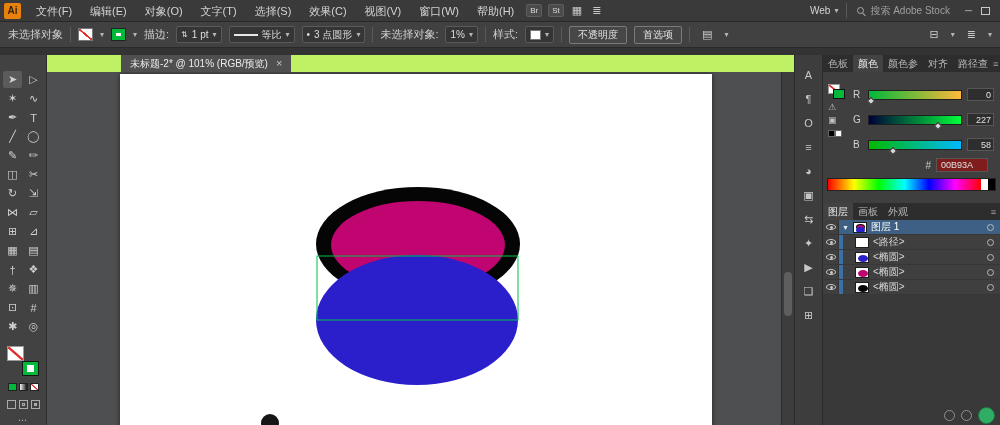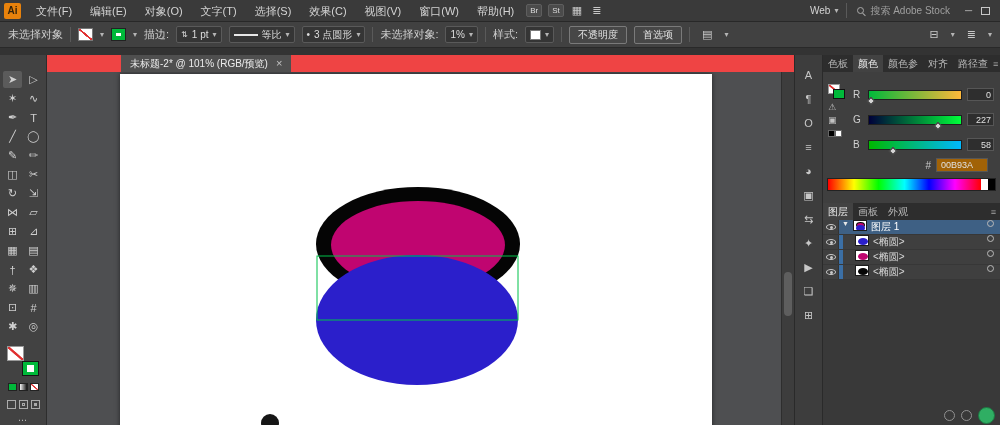--- a/index.html
+++ b/index.html
@@ -45,21 +45,21 @@
 .mini-color{background:#00B93A}
 .mini-grad{background:linear-gradient(90deg,#f5f5f5,#111)}
 .mini-none{background:linear-gradient(to top right,#fff 40%,#e03131 46%,#e03131 54%,#fff 60%)}
 .tb-modes{display:flex;gap:3px;margin-top:9px}
 .mode{width:9px;height:9px;border:1px solid #ababab;position:relative}
 .mode.m2::after{content:"";position:absolute;inset:2px;border:1px solid #ababab}
 .mode.m3::after{content:"";position:absolute;left:2px;top:2px;width:3px;height:3px;background:#ababab}
 .tb-dots{margin-top:6px;color:#bbb;font-size:9px;letter-spacing:1px}
 
 .doc{flex:1;display:flex;flex-direction:column;min-width:0}
-.tabbar{height:17px;background:#ef4444;display:flex;flex:none}
+.tabbar{height:17px;background:#bef264;display:flex;flex:none}
 .doc-tab{margin-left:74px;background:#4f4f4f;color:#ececec;font-size:10px;display:flex;align-items:center;gap:8px;padding:0 9px;white-space:nowrap}
 .tab-close{color:#c2c2c2;font-size:11px;line-height:1}
 .canvas{flex:1;position:relative;background:#4e4f51;overflow:hidden;min-height:0}
 .artboard{position:absolute;left:73px;top:2px;width:592px;height:400px;background:#fff;box-shadow:0 0 5px rgba(0,0,0,.55)}
 .vscroll{position:absolute;right:0;top:0;bottom:0;width:13px;background:#3d3d3d;border-left:1px solid #2e2e2e;font-size:7px;color:#8a8a8a;text-align:center}
 .vthumb{position:absolute;left:2px;right:2px;top:200px;height:44px;background:#5e5e5e;border-radius:5px}
 
 .pstrip{width:28px;background:#3d3d3d;border-left:1px solid #2a2a2a;display:flex;flex-direction:column;align-items:center;padding-top:8px;flex:none}
 .strip-icon{height:24px;width:100%;display:flex;align-items:center;justify-content:center;font-size:11px;color:#c7c7c7}
 
@@ -82,32 +82,32 @@
 .ch-row{display:flex;align-items:center;height:25px;gap:5px}
 .ch-label{width:10px;font-size:10px;color:#d0d0d0}
 .ch-track{flex:1;height:10px;border:1px solid #1f1f1f;position:relative}
 .track-r{background:linear-gradient(90deg,rgb(0,185,58),rgb(255,185,58))}
 .track-g{background:linear-gradient(90deg,rgb(0,0,58),rgb(0,255,58))}
 .track-b{background:linear-gradient(90deg,rgb(0,185,0),rgb(0,185,255))}
 .ch-handle{position:absolute;top:7px;width:6px;height:6px;background:#d6d6d6;border:1px solid #222;transform:rotate(45deg)}
 .ch-value{width:27px;height:13px;background:#2e2e2e;border:1px solid #565656;font-size:9px;color:#e0e0e0;text-align:right;padding-right:2px;line-height:12px;flex:none}
 .hex-row{display:flex;align-items:center;justify-content:flex-end;gap:5px;margin-top:1px;padding-right:6px}
 .hex-label{font-size:10px;color:#c8c8c8}
-.hex-box{width:52px;height:14px;background:#a16207;border:1px solid #565656;font-size:9px;color:#e0e0e0;line-height:13px;padding-left:4px}
+.hex-box{width:52px;height:14px;background:#7f1d1d;border:1px solid #565656;font-size:9px;color:#e0e0e0;line-height:13px;padding-left:4px}
 .spectrum{display:flex;height:13px;margin:6px 4px 0 4px;border:1px solid #222}
 .sp-rainbow{flex:1;background:linear-gradient(90deg,#f00,#ff0 17%,#0f0 33%,#0ff 50%,#00f 66%,#f0f 83%,#f00)}
 .sp-white{width:7px;background:#fff}
 .sp-black{width:7px;background:#000}
 
 .layers-panel{flex:1;display:flex;flex-direction:column;margin-top:4px;min-height:0}
 .lrow{height:15px;display:flex;align-items:stretch;border-bottom:1px solid #373737;font-size:10px;color:#d6d6d6;flex:none}
 .eye-cell{width:16px;border-right:1px solid #333;display:flex;align-items:center;justify-content:center;flex:none}
 .eye{position:relative;width:10px;height:6px;border:1px solid #c9c9c9;border-radius:50%}
 .eye::after{content:"";position:absolute;left:3px;top:1px;width:3px;height:3px;border-radius:50%;background:#c9c9c9}
-.lmain{flex:1;display:flex;align-items:flex-start;min-width:0}
+.lmain{flex:1;display:flex;align-items:center;min-width:0}
 .lmain.selected{background:#3E6084;color:#fff}
 .accent{width:4px;align-self:stretch;background:#3B6FA5;flex:none}
 .disc{font-size:7px;color:#e8e8e8;margin-left:3px}
 .thumb{width:14px;height:11px;background:#fff;border:1px solid #1c1c1c;position:relative;overflow:hidden;flex:none;margin-left:4px}
 .lmain.sub .thumb{margin-left:12px}
 .lmain .label{margin-left:4px;white-space:nowrap;overflow:hidden}
 .target{width:7px;height:7px;border:1px solid #b9b9b9;border-radius:50%;margin-left:auto;margin-right:6px;flex:none}
 .th-e{position:absolute;border-radius:50%}
 .c-black{background:#060606}
 .c-mag{background:#C00570}
@@ -358,20 +358,31 @@
           <span class="thumb">
             <span class="th-e c-black" style="left:2px;top:1px;width:9px;height:6px"></span>
             <span class="th-e c-mag" style="left:3px;top:2px;width:7px;height:4px"></span>
             <span class="th-e c-blue" style="left:2px;top:4px;width:9px;height:6px"></span>
           </span>
           <span class="label">图层 1</span>
           <span class="target"></span>
         </span>
       </div>
 
+      <div class="lrow">
+        <span class="eye-cell">
+            <span class="eye"></span>
+          </span>
+        <span class="lmain sub">
+          <span class="accent"></span>
+          <span class="thumb"></span>
+          <span class="label">&lt;路径&gt;</span>
+          <span class="target"></span>
+        </span>
+      </div>
 
       <div class="lrow">
         <span class="eye-cell">
             <span class="eye"></span>
           </span>
         <span class="lmain sub">
           <span class="accent"></span>
           <span class="thumb">
               <span class="th-e c-blue" style="left:2px;top:2px;width:10px;height:7px"></span>
             </span>

